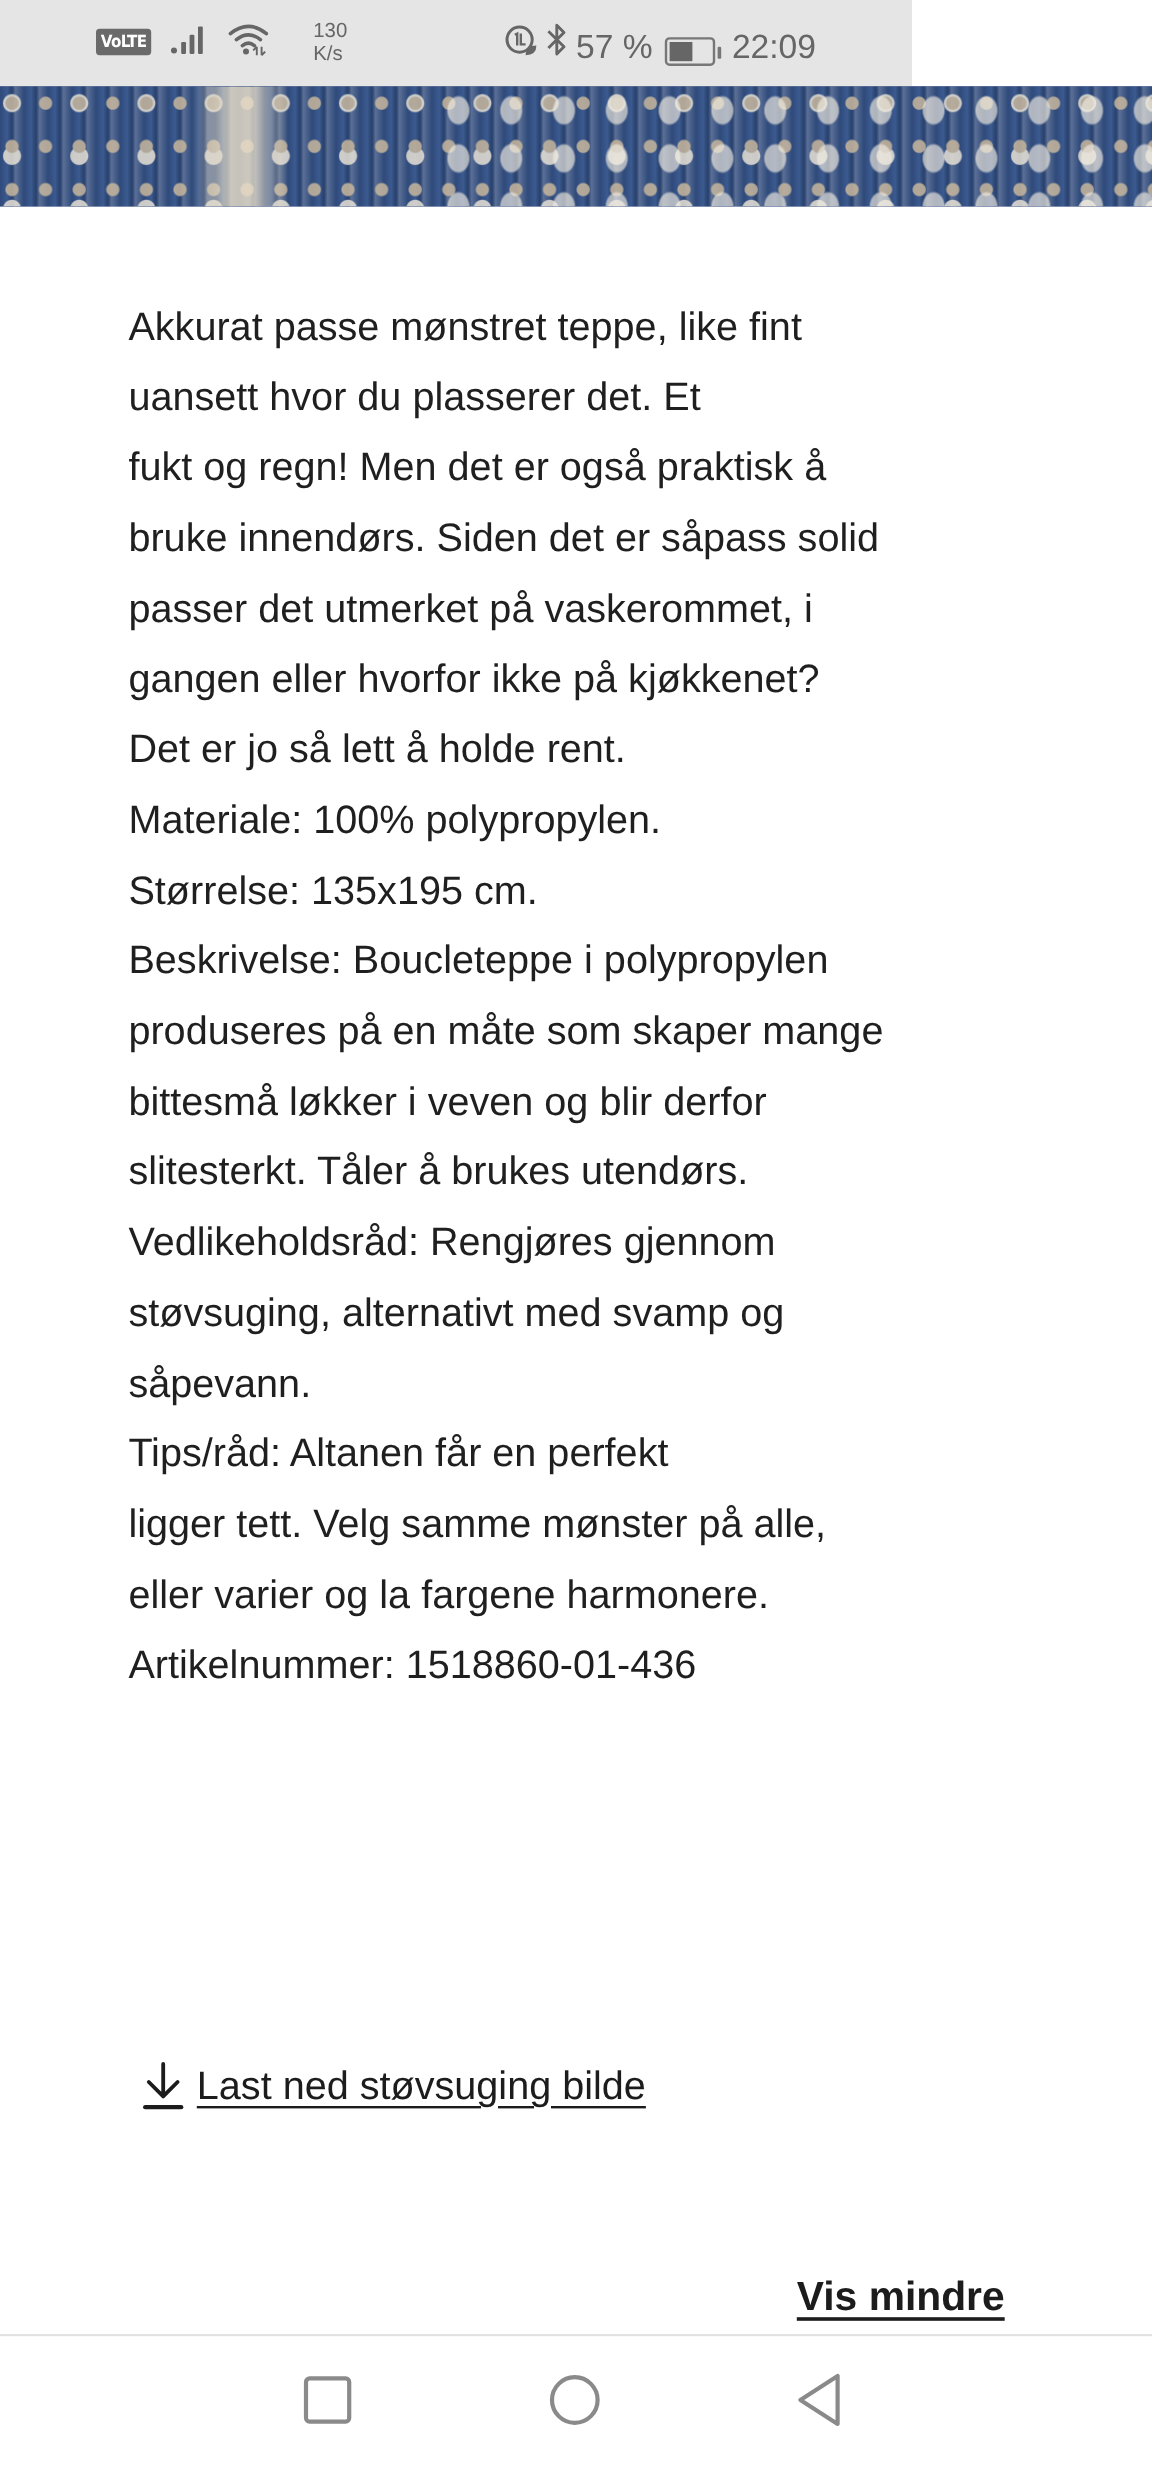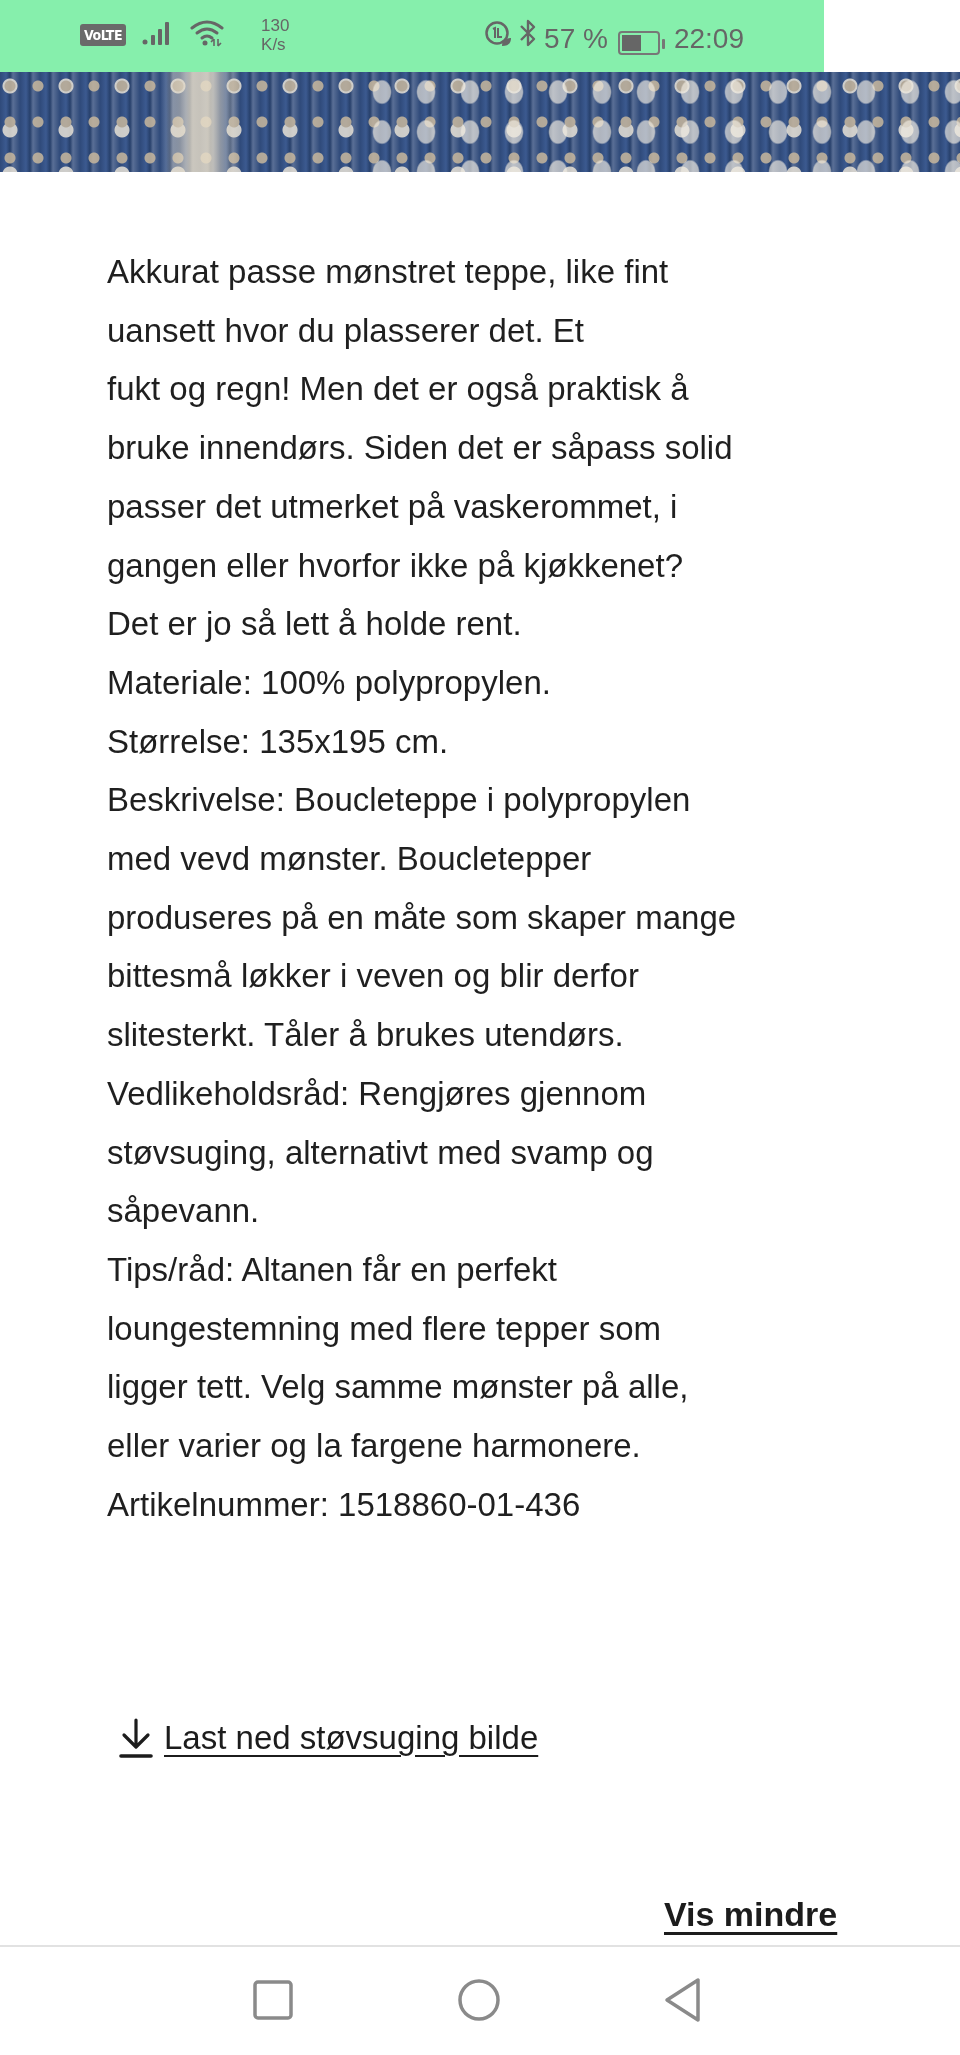--- a/index.html
+++ b/index.html
@@ -1,20 +1,20 @@
 <!DOCTYPE html>
 <html><head>
 <meta charset="utf-8">
 <style>
   * { box-sizing: border-box; margin: 0; padding: 0; }
   html, body { width: 960px; height: 2055px; background: #ffffff; overflow: hidden; }
   body { font-family: "Liberation Sans", "DejaVu Sans", sans-serif; color: #1c1c1c; position: relative; }
 
   
-  .status-bar { position: absolute; left: 0; top: 0; width: 824px; height: 72px; background: #86efac; }
+  .status-bar { position: absolute; left: 0; top: 0; width: 760px; height: 72px; background: #e5e5e5; }
   .sb-left { position: absolute; left: 80px; top: 16px; display: flex; align-items: center; gap: 16px; color: #666; }
   .volte { background: #6a6a6a; color: #fff; font-weight: bold; font-size: 14px; padding: 3px 4px; border-radius: 3px; letter-spacing: -0.5px; font-family: "DejaVu Sans Condensed","DejaVu Sans", sans-serif; }
   .speed { font-size: 17px; line-height: 19px; color: #666; text-align: left; margin-left: 21px; }
   .sb-right { position: absolute; right: 80px; top: 18px; display: flex; align-items: flex-end; gap: 6px; color: #666; font-size: 28px; }
   .sb-right .pct { font-size: 28px; margin-right: 4px; }
   .battery { width: 42px; height: 24px; border: 2.5px solid #777; border-radius: 4px; position: relative; padding: 2px; margin-right: 8px; }
   .battery .fill { width: 57%; height: 100%; background: #666; }
   .battery::after { content: ""; position: absolute; right: -7px; top: 6px; width: 3px; height: 10px; background: #777; border-radius: 1px; }
 
   
@@ -110,29 +110,27 @@
   <p>Akkurat passe mønstret teppe, like fint</p>
   <p>uansett hvor du plasserer det. Et</p>
   <p>fukt og regn! Men det er også praktisk å</p>
   <p>bruke innendørs. Siden det er såpass solid</p>
   <p>passer det utmerket på vaskerommet, i</p>
   <p>gangen eller hvorfor ikke på kjøkkenet?</p>
   <p>Det er jo så lett å holde rent.</p>
   <p>Materiale: 100% polypropylen.</p>
   <p>Størrelse: 135x195 cm.</p>
   <p>Beskrivelse: Boucleteppe i polypropylen</p>
-  <p>med vevd mønster. Boucletepper</p>
   <p>produseres på en måte som skaper mange</p>
   <p>bittesmå løkker i veven og blir derfor</p>
   <p>slitesterkt. Tåler å brukes utendørs.</p>
   <p>Vedlikeholdsråd: Rengjøres gjennom</p>
   <p>støvsuging, alternativt med svamp og</p>
   <p>såpevann.</p>
   <p>Tips/råd: Altanen får en perfekt</p>
-  <p>loungestemning med flere tepper som</p>
   <p>ligger tett. Velg samme mønster på alle,</p>
   <p>eller varier og la fargene harmonere.</p>
   <p>Artikelnummer: 1518860-01-436</p>
 </div>
 
 <a class="download">
   <span class="icon">
     <svg width="36" height="44" viewBox="0 0 36 44">
       <path d="M18 4 L18 30 M6 19 L18 31 L30 19" stroke="#1c1c1c" stroke-width="3.2" fill="none" stroke-linecap="round" stroke-linejoin="round"></path>
       <path d="M3 40 L33 40" stroke="#1c1c1c" stroke-width="3.6" stroke-linecap="round"></path>

